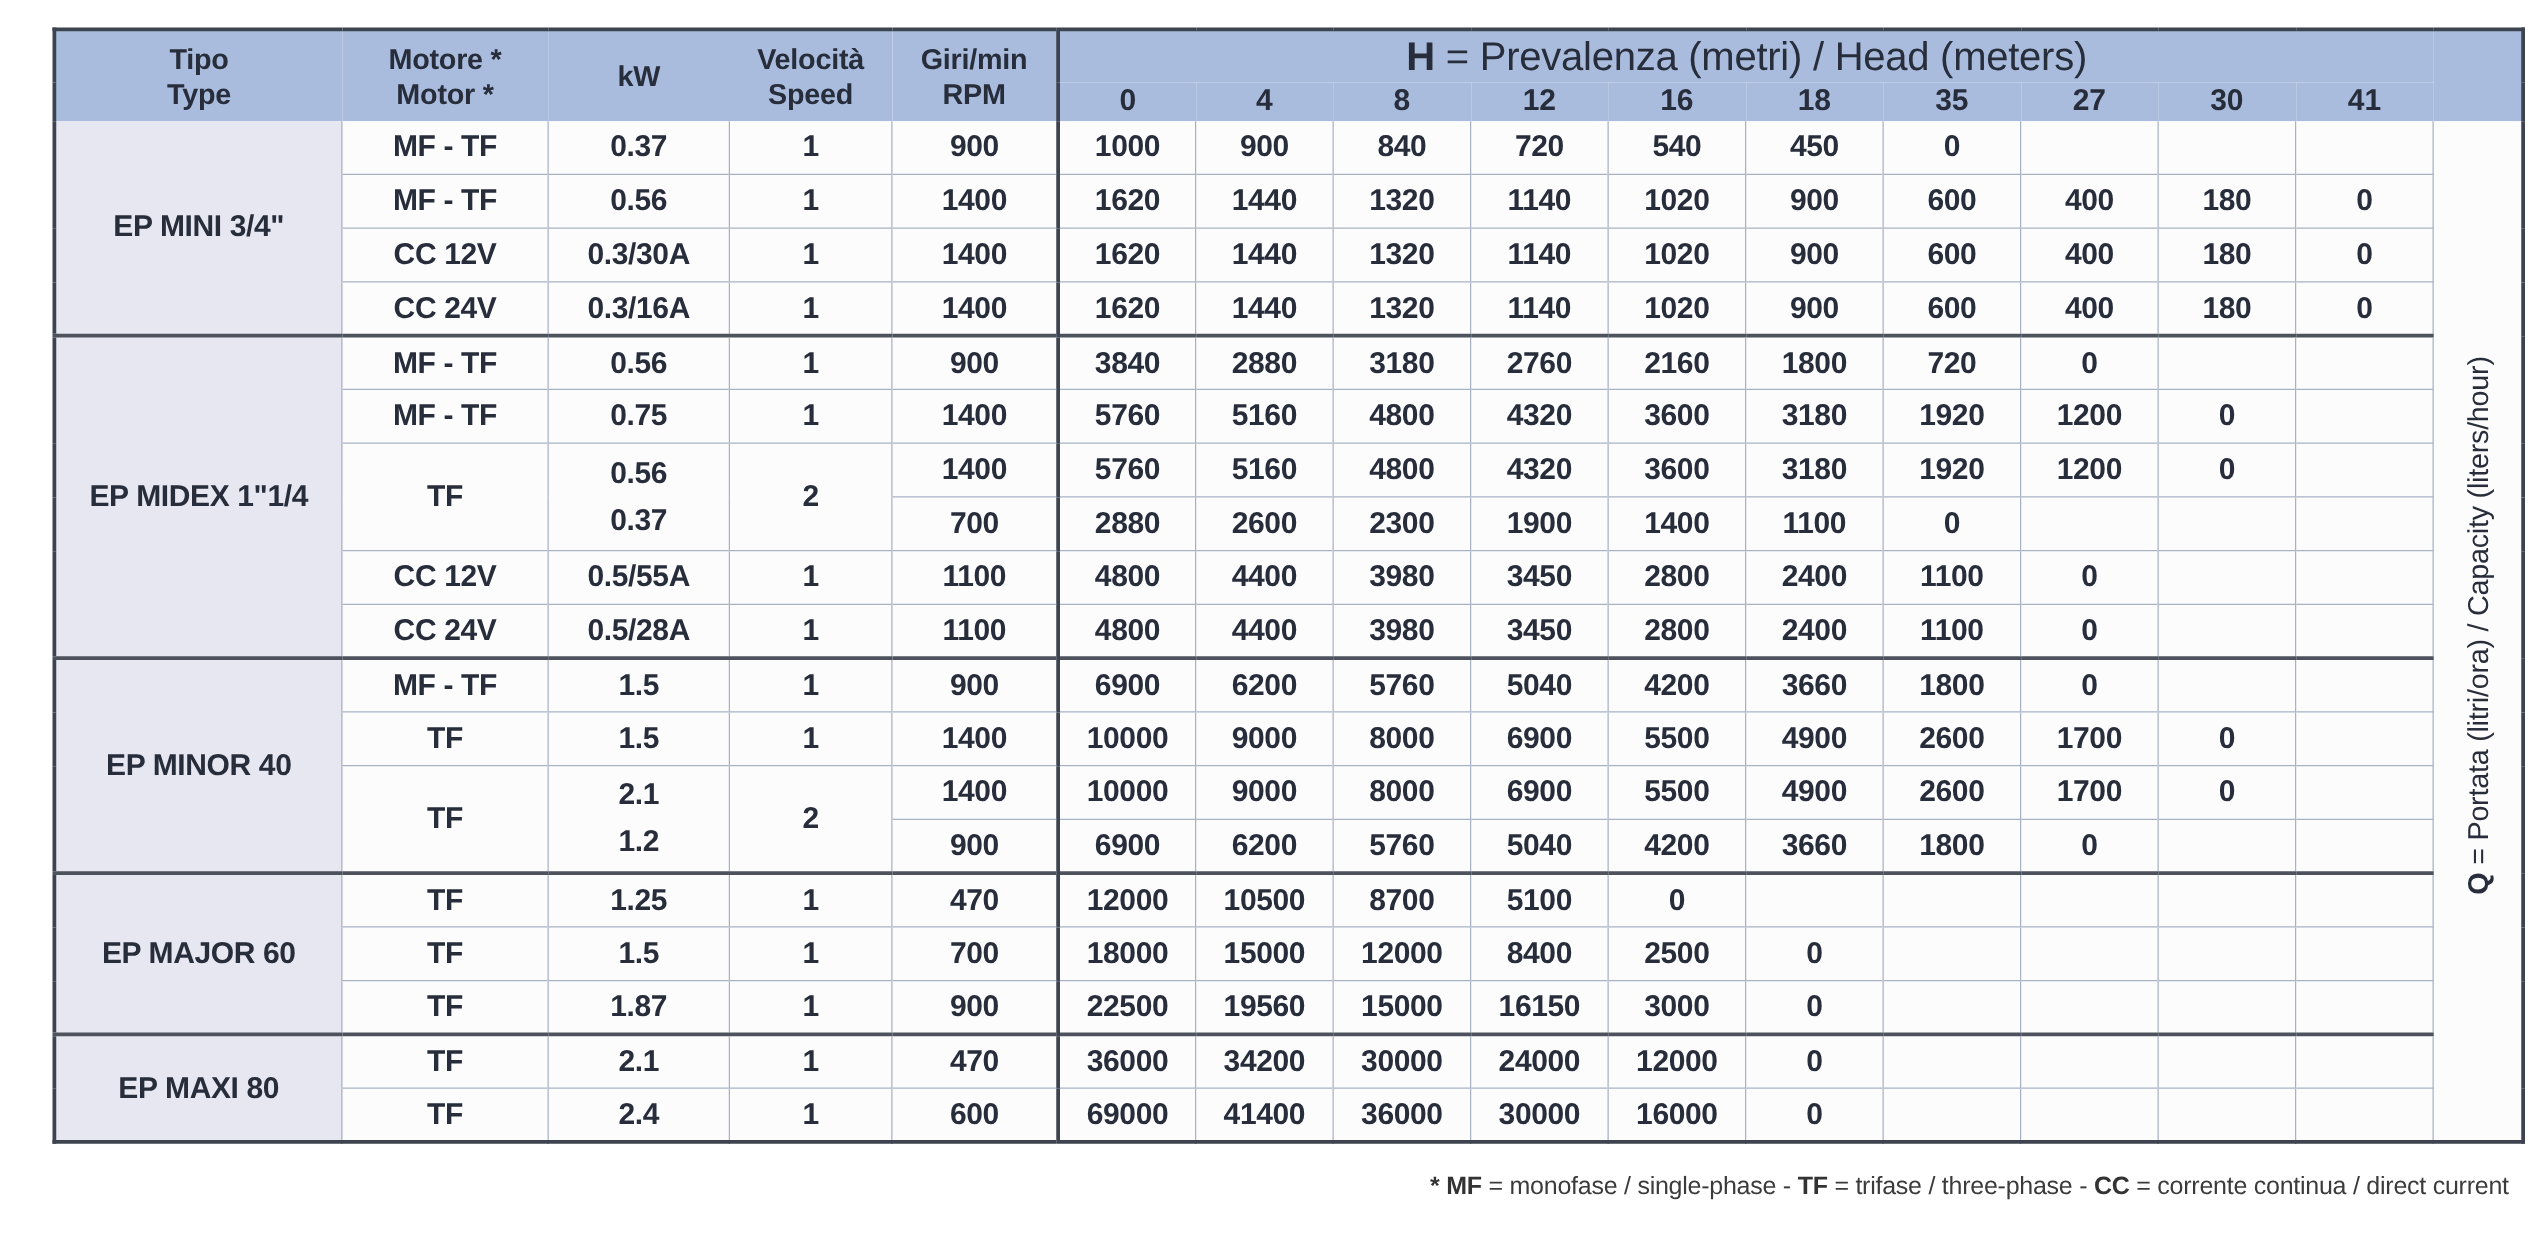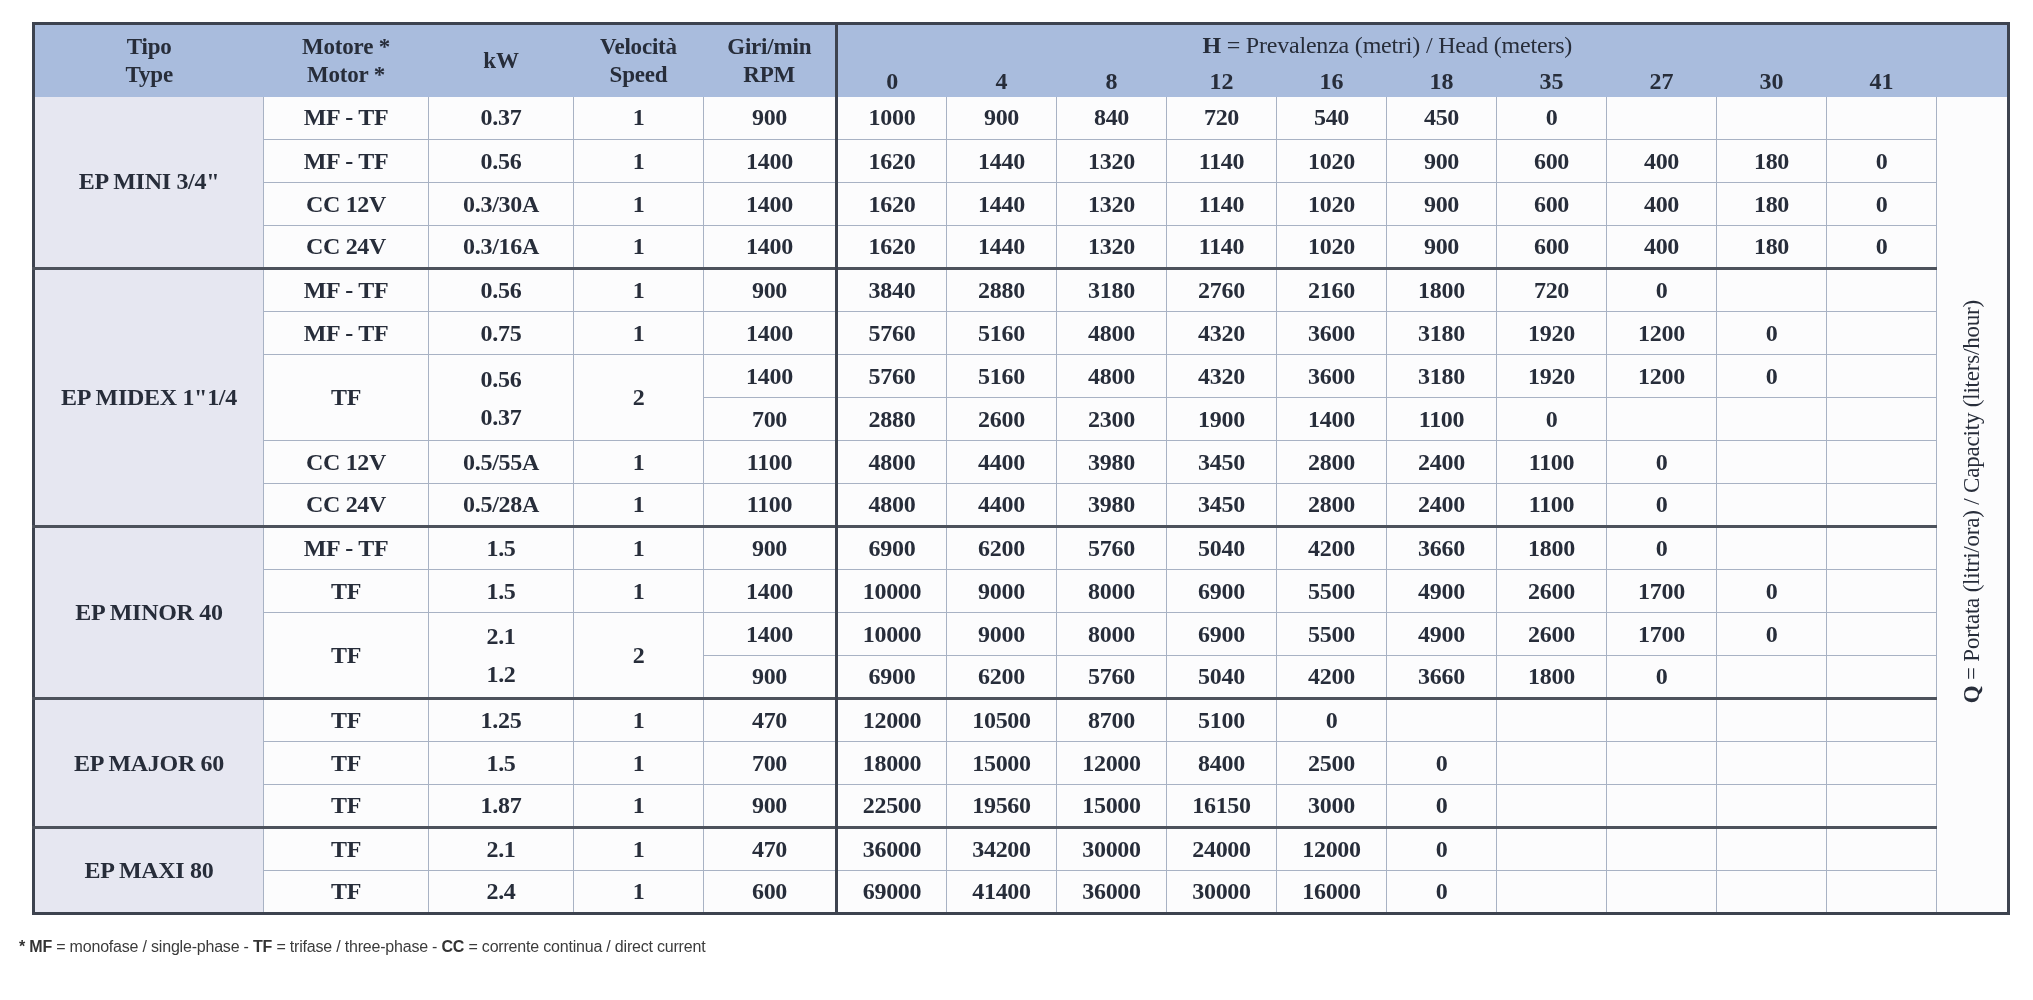--- a/index.html
+++ b/index.html
@@ -11,31 +11,30 @@
     --text:#272d3a;
     --cell:#fcfcfd;
   }
   *{box-sizing:border-box;}
   html,body{margin:0;padding:0;}
   body{
     width:2033px;height:1000px;background:#ffffff;position:relative;overflow:hidden;
     font-family:"Liberation Sans","DejaVu Sans",sans-serif;color:var(--text);
   }
   table.pump{
-    position:absolute;left:32px;top:22px;width:1975px;
+    position:absolute;left:42px;top:22px;width:1975px;
     border-collapse:collapse;table-layout:fixed;
     border:3px solid var(--dark);
-    font-family:Liberation Serif, serif;
   }
   thead th{background:var(--blue);padding:0;vertical-align:middle;text-align:center;font-weight:700;color:var(--text);}
   tr.hrow1{height:42px;}
   tr.hrow2{height:31px;}
   th.lbl{font-size:23px;line-height:1.22;letter-spacing:-0.2px;}
   th.lbl span{display:block;}
-  th.h-span{border-left:3px solid var(--dark);font-size:24px;letter-spacing:-0.2px;}
+  th.h-span{border-left:3px solid var(--dark);font-size:32px;letter-spacing:-0.2px;}
   th.h-span b{font-weight:700;}
   th.h-span span{font-weight:400;}
   th.h-num{font-size:24px;font-weight:700;}
   th.h-num.hb{border-left:3px solid var(--dark);}
   tbody tr{height:43px;}
   tbody td{
     background:var(--cell);text-align:center;vertical-align:middle;
     font-size:24px;font-weight:700;letter-spacing:-0.3px;
     border-top:1px solid var(--light);padding:0;color:var(--text);
   }
@@ -46,22 +45,22 @@
   td.group-cell{background:var(--lav);font-size:24px;font-weight:700;}
   td.c-kw.pair div{line-height:38px;}
   td.q-cell{border-left:1px solid var(--light);}
   .q-rot{
     display:inline-block;writing-mode:vertical-rl;transform:rotate(180deg);
     font-size:23px;white-space:nowrap;letter-spacing:-0.2px;color:var(--text);
   }
   .q-rot b{font-weight:700;}
   .q-rot span{font-weight:400;}
   .footnote{
-    position:absolute;left:19px;top:938px;width:1975px;text-align:left;
-    font-size:16px;color:#3b3b3b;letter-spacing:-0.2px;
+    position:absolute;left:32px;top:938px;width:1975px;text-align:right;
+    font-size:20px;color:#3b3b3b;letter-spacing:-0.2px;
   }
   .footnote b{font-weight:700;color:#333;}
 </style>
 </head>
 <body>
 
 <table class="pump">
   <colgroup>
     <col style="width:230px">
       <col style="width:165px">

